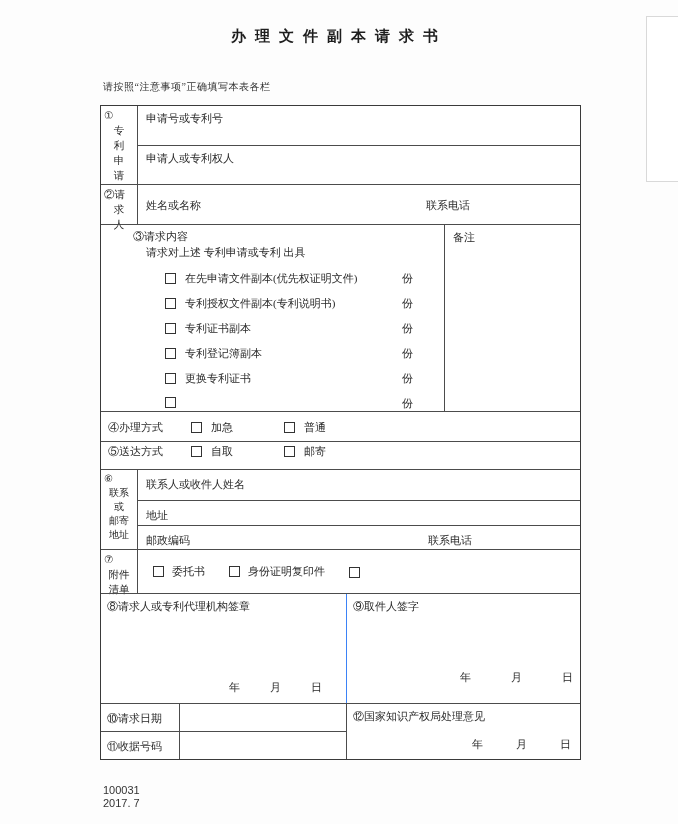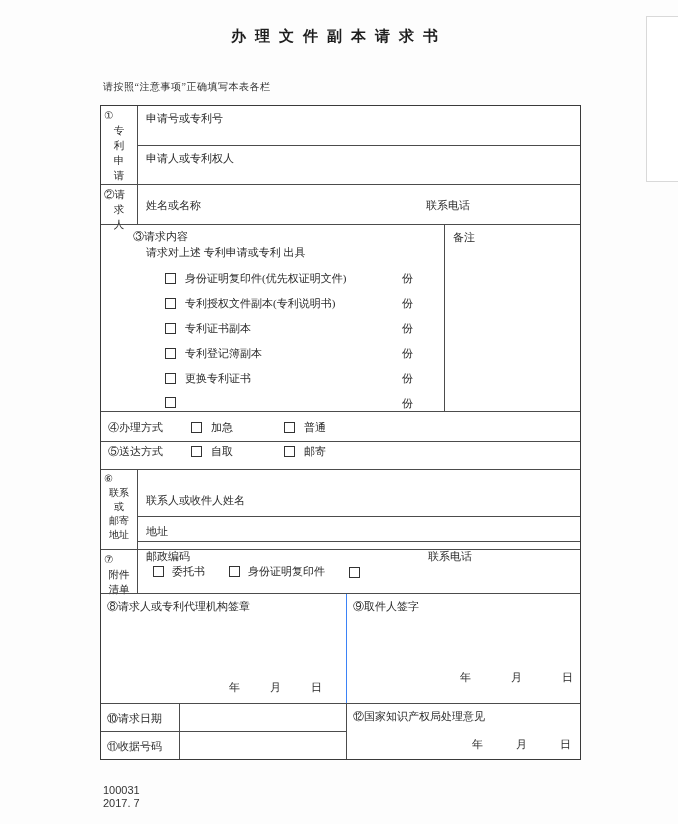--- a/index.html
+++ b/index.html
@@ -62,21 +62,21 @@
   }
   
   .s4{height:30px;position:relative;}
   .s5{height:28px;position:relative;}
   .optrow .rowlab{position:absolute;left:7px;top:8px;}
   .optrow .opt1{position:absolute;left:90px;top:8px;}
   .optrow .opt2{position:absolute;left:183px;top:8px;}
   .s5 .rowlab,.s5 .opt1,.s5 .opt2{top:2px;}
   
   .s6{height:80px;}
-  .s6 .rows{flex:1;display:flex;flex-direction:column;margin-top:16px;}
+  .s6 .rows{flex:1;display:flex;flex-direction:column;}
   .s6 .r{box-sizing:border-box;position:relative;}
   .s6 .r1{height:30px;}
   .s6 .r2{height:25px;border-top:1px solid #4c4c4c;}
   .s6 .r3{flex:1;border-top:1px solid #4c4c4c;}
   .s6 .r .t{position:absolute;left:8px;top:7px;}
   .s6 .r3 .t2{position:absolute;left:290px;top:7px;}
   .s6 .labcol{font-size:10px;line-height:14px;}
   
   .s7{height:44px;}
   .s7 .content{flex:1;display:flex;align-items:center;padding-left:15px;gap:24px;}
@@ -142,21 +142,21 @@
       <span class="fphone">联系电话</span>
     </div>
   </div>
 
   <div class="sec s3 bt">
     <div class="s3-left">
       <div class="s3-h1">③请求内容</div>
       <div class="s3-h2">请求对上述 专利申请或专利 出具</div>
       <div class="s3-items">
         <div class="s3-item">
-          <span class="cb"></span><span>身份证明复印件(优先权证明文件)</span><span class="unit">份</span>
+          <span class="cb"></span><span>在先申请文件副本(优先权证明文件)</span><span class="unit">份</span>
         </div>
         <div class="s3-item">
           <span class="cb"></span><span>专利授权文件副本(专利说明书)</span><span class="unit">份</span>
         </div>
         <div class="s3-item">
           <span class="cb"></span><span>专利证书副本</span><span class="unit">份</span>
         </div>
         <div class="s3-item">
           <span class="cb"></span><span>专利登记簿副本</span><span class="unit">份</span>
         </div>

